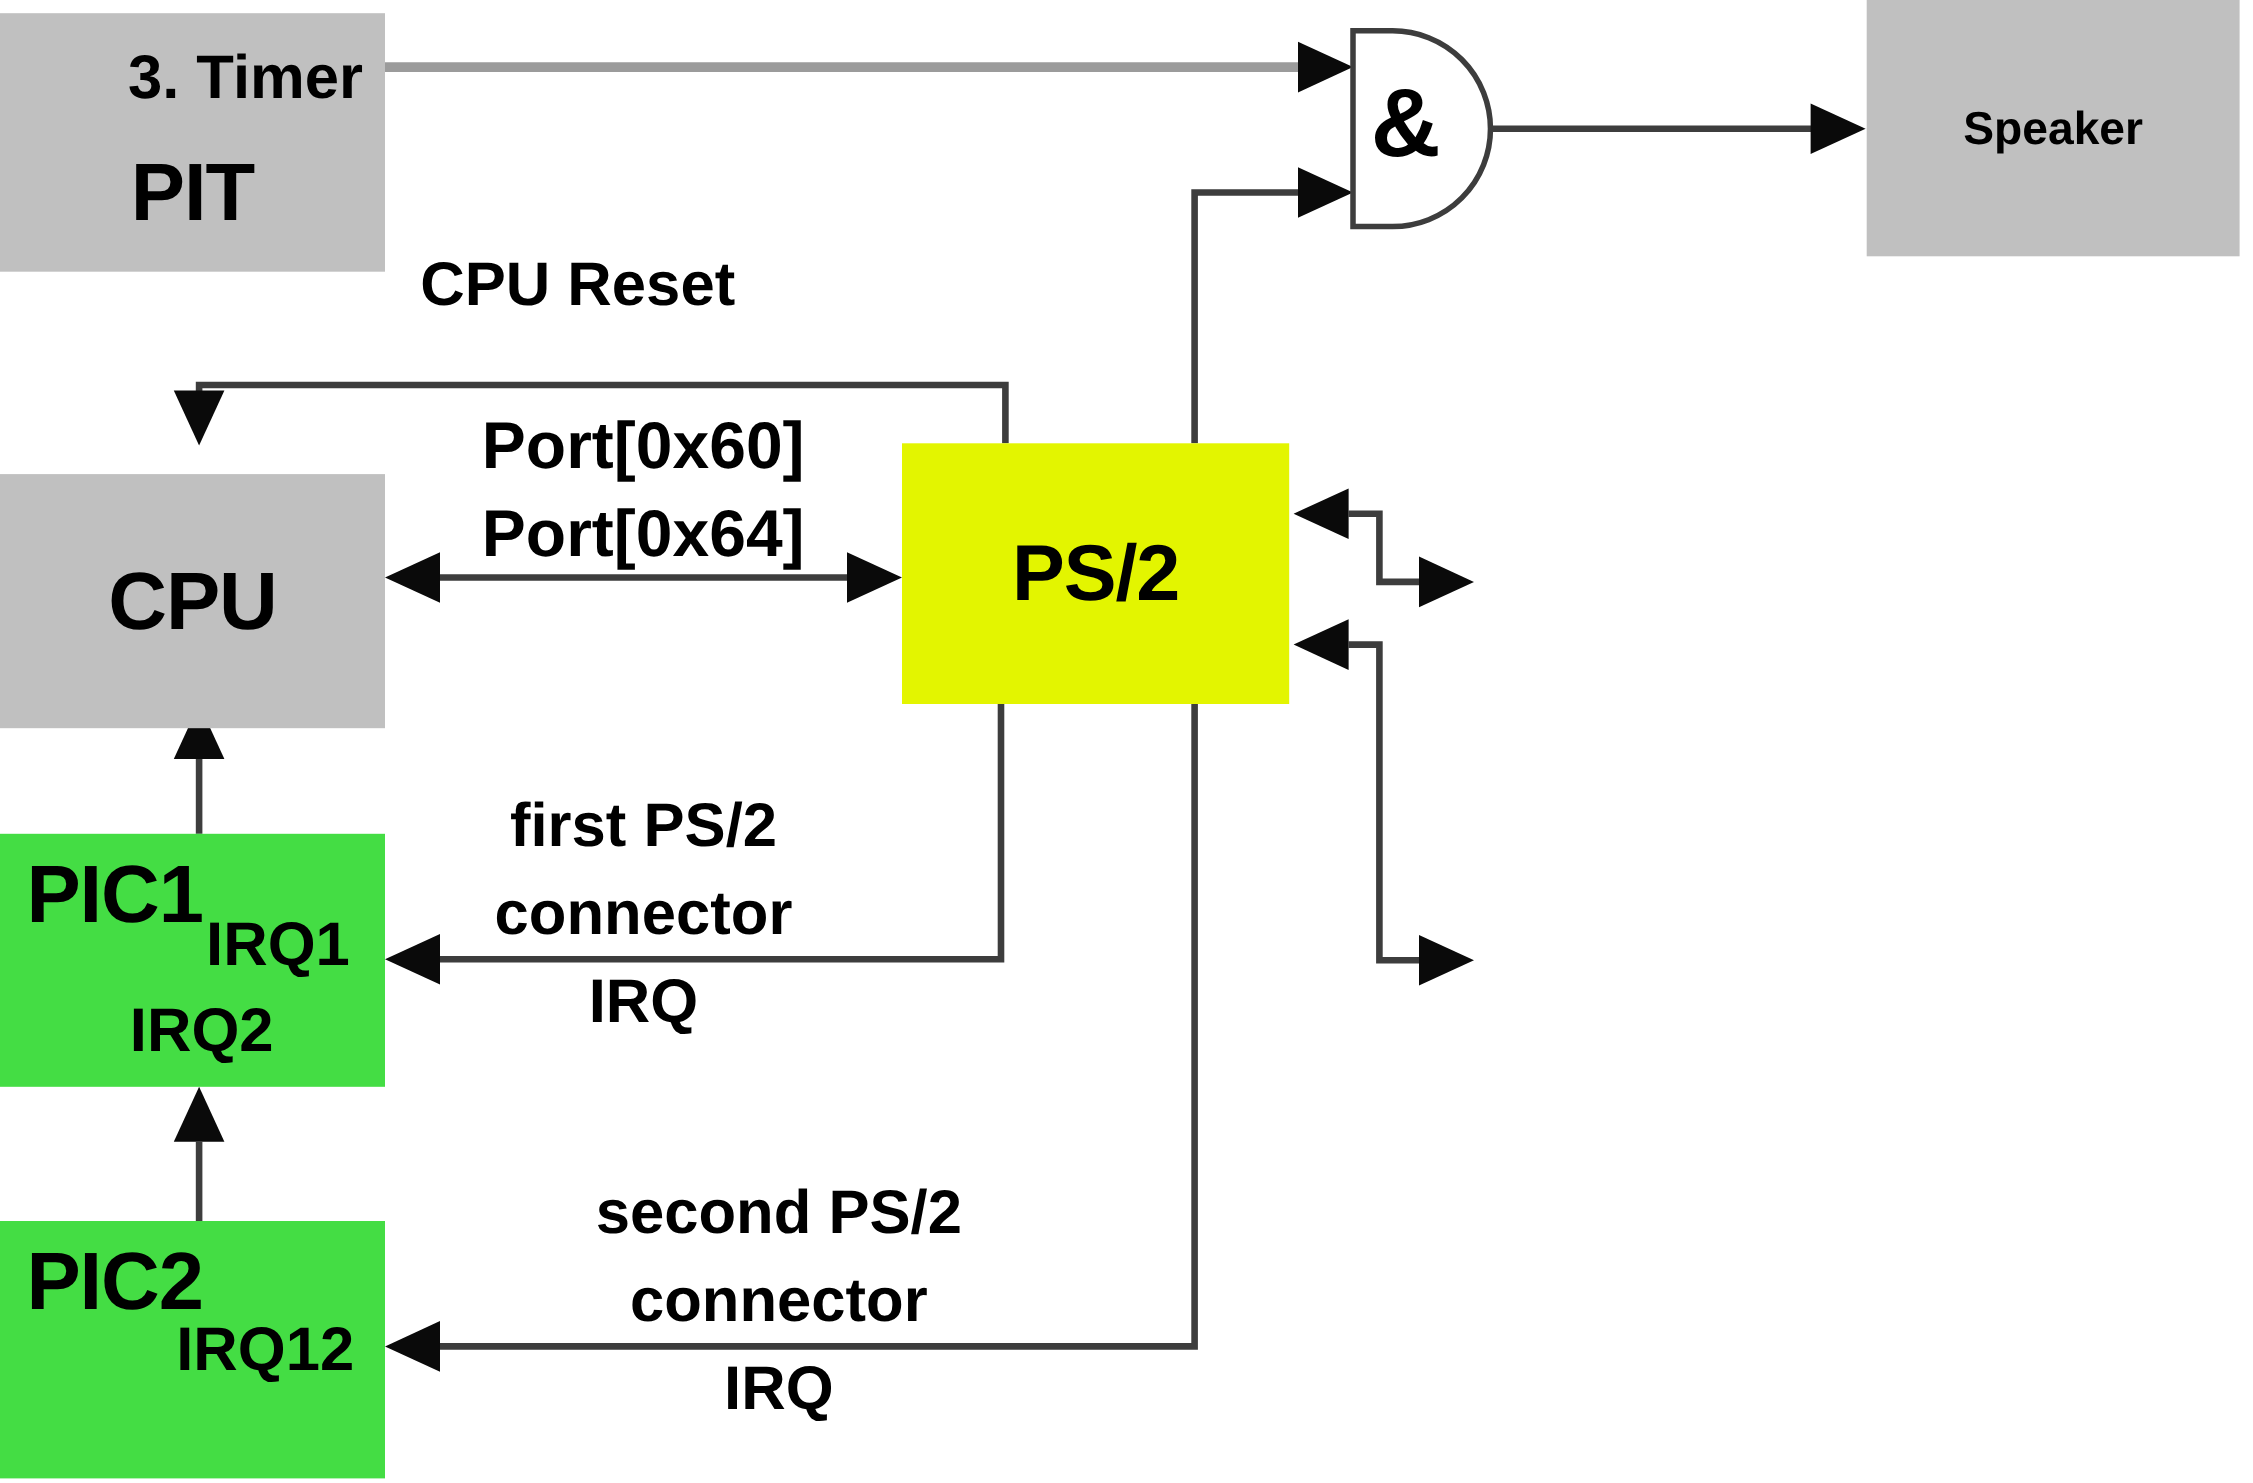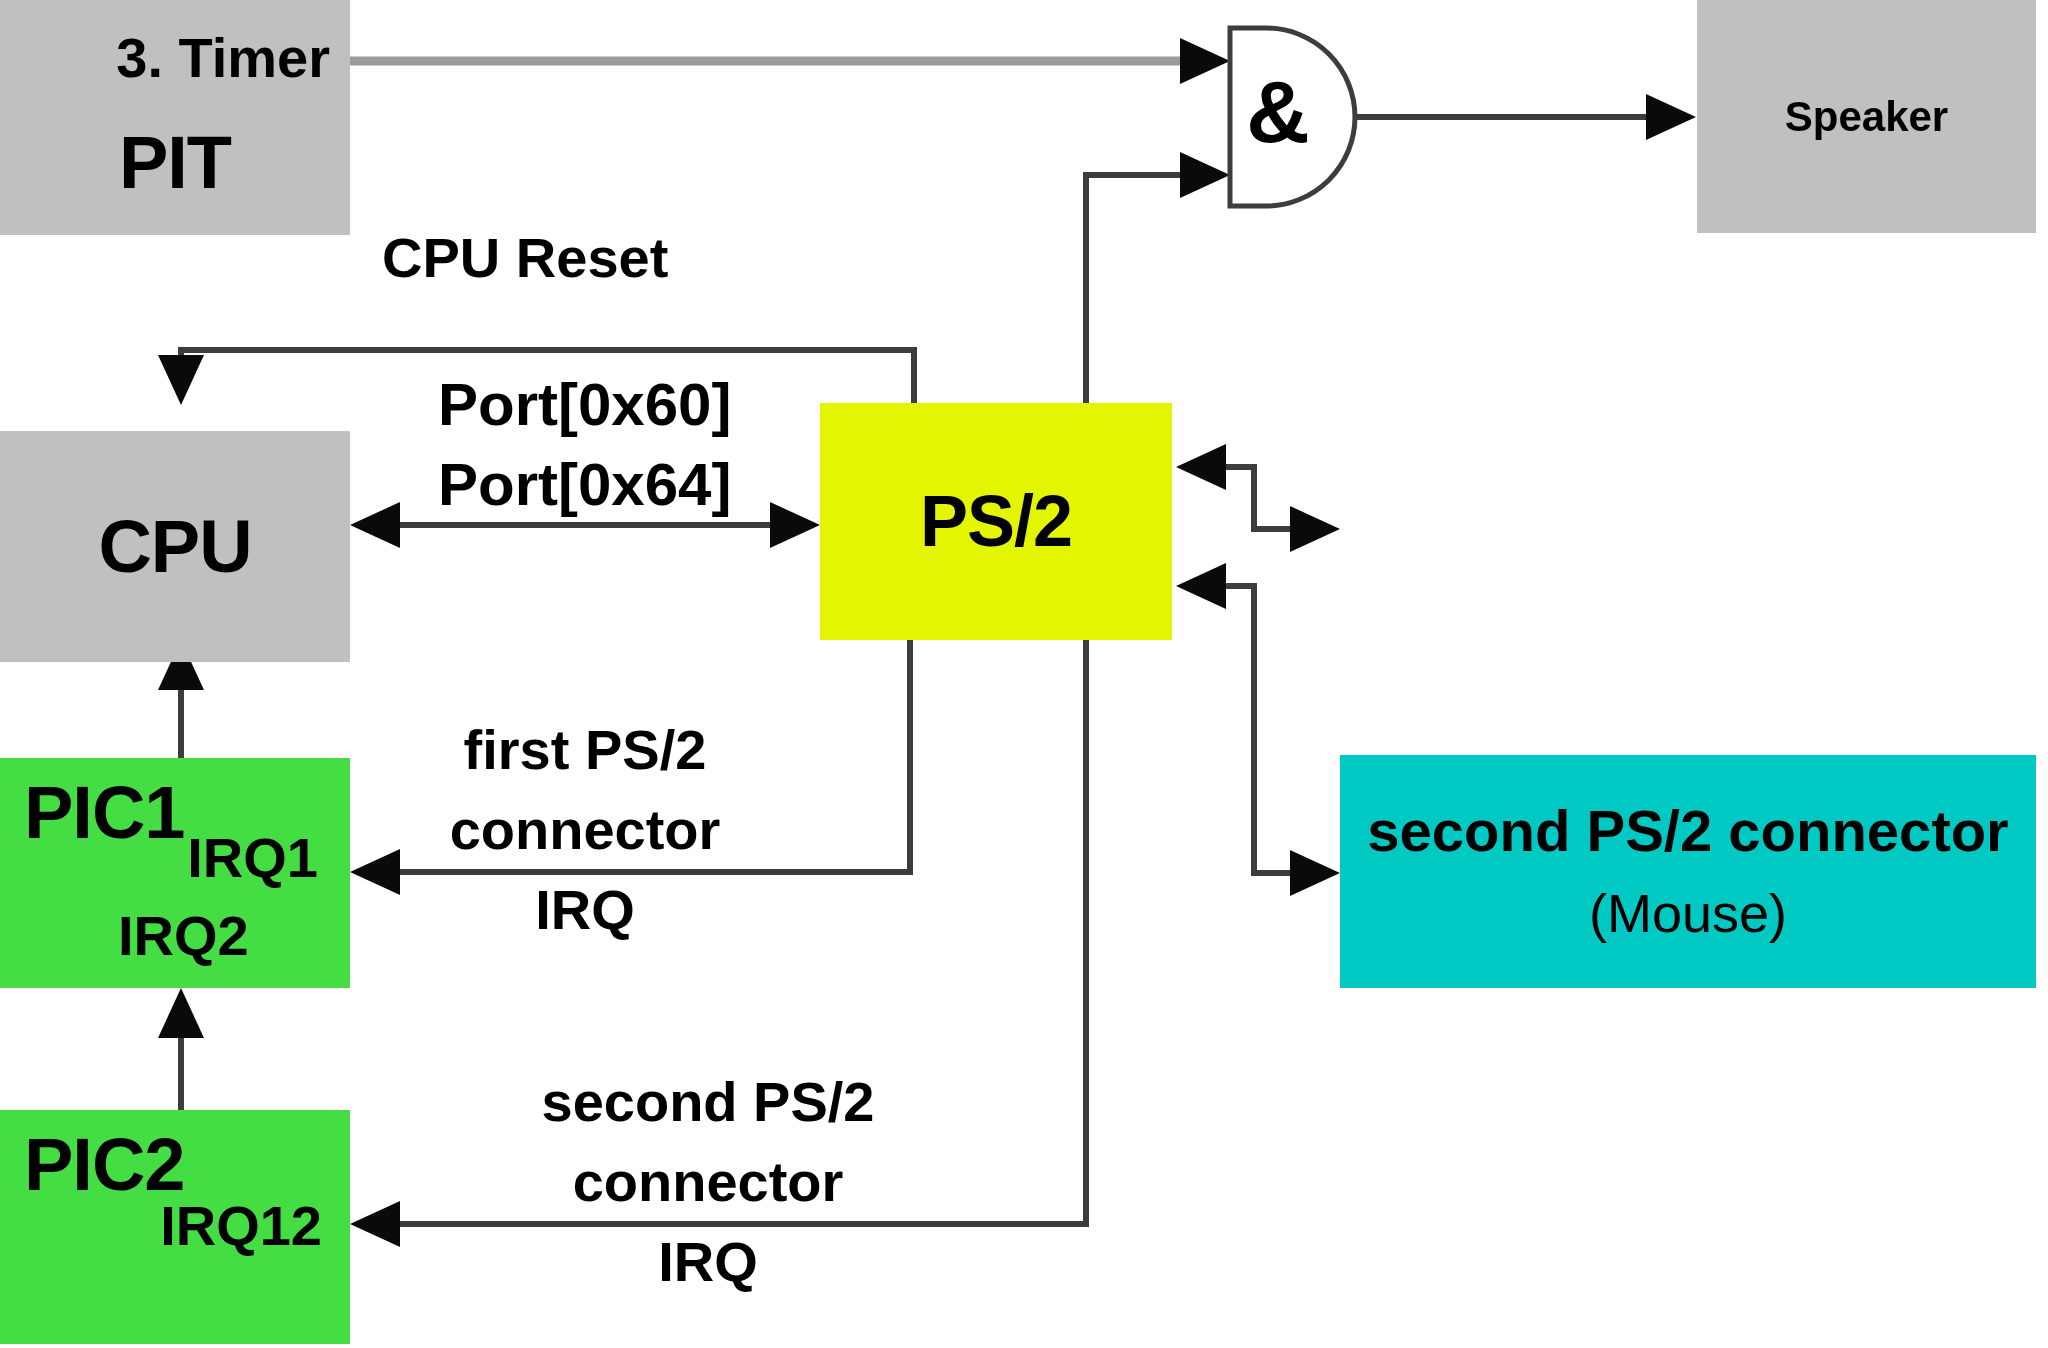--- a/index.html
+++ b/index.html
@@ -70,21 +70,21 @@
 
     <polyline class="wire" points="1226,467 1254,467 1254,529 1292,529"></polyline>
     <polygon class="arrow" points="1176,467 1226,444 1226,490"></polygon>
     <polygon class="arrow" points="1340,529 1290,506 1290,552"></polygon>
 
     <polyline class="wire" points="1226,586 1254,586 1254,873 1292,873"></polyline>
     <polygon class="arrow" points="1176,586 1226,563 1226,609"></polygon>
     <polygon class="arrow" points="1340,873 1290,850 1290,896"></polygon>
   </svg>
 
-  <div class="box gray" style="left:0;top:0;width:350px;height:235px;">
+  <div class="box gray" style="left:0;top:12px;width:350px;height:235px;">
     <div class="pin-label" style="right:20px;top:30px;">3. Timer</div>
     <div class="big-label" style="position:absolute;left:0;right:0;top:126px;text-align:center;">PIT</div>
   </div>
 
   <div class="box gray center-flex" style="left:1697px;top:0;width:339px;height:233px;">
     <div class="speaker-label">Speaker</div>
   </div>
 
   <div class="amp">&amp;</div>
 
@@ -101,24 +101,20 @@
   <div class="box green" style="left:0;top:1110px;width:350px;height:234px;">
     <div class="big-label corner-label" style="left:24px;top:18px;">PIC2</div>
     <div class="pin-label" style="right:28px;top:88px;">IRQ12</div>
   </div>
 
   <div class="box yellow center-flex" style="left:820px;top:403px;width:352px;height:237px;">
     <div class="kbc-line">PS/2</div>
   </div>
 
 
-  <div class="box cyan center-flex" style="left:1340px;top:755px;width:696px;height:233px;">
-    <div class="conn-title">second PS/2 connector</div>
-    <div class="conn-sub">(Mouse)</div>
-  </div>
 
   <div class="float-label" style="left:382px;top:218px;">CPU Reset</div>
 
   <div class="float-label" style="left:438px;top:365px;font-size:60px;">
     <div>Port[0x60]</div>
     <div>Port[0x64]</div>
   </div>
 
   <div class="float-label" style="left:385px;top:710px;width:400px;text-align:center;">
     <div>first PS/2</div>

